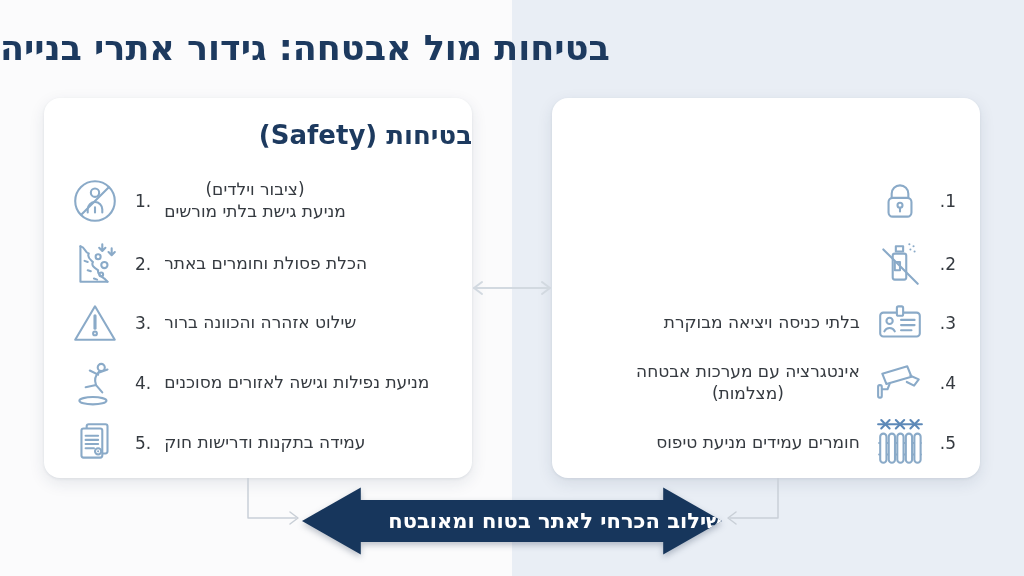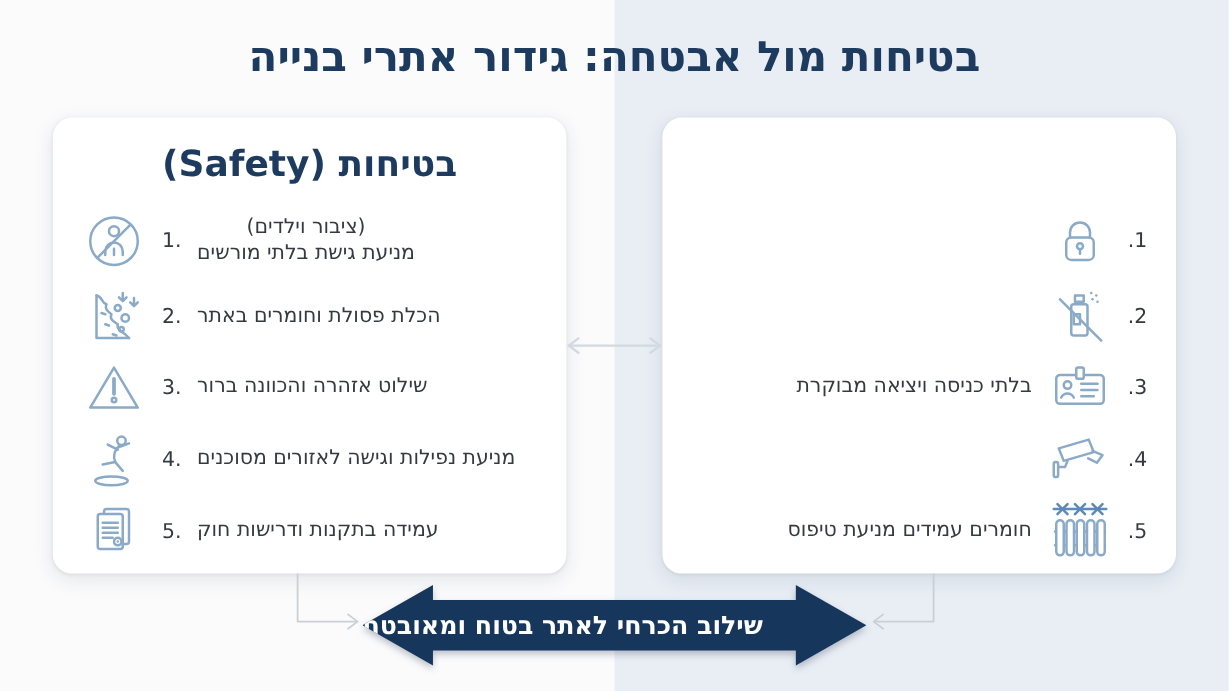--- a/index.html
+++ b/index.html
@@ -3,42 +3,42 @@
 <meta charset="utf-8">
 <style>
   :root{
     --navy:#1d3a5f; --banner:#17365c; --text:#353a40; --icon:#8aaac8;
     --icon2:#5d89b8; --bgl:#fbfbfc; --bgr:#e9eef5; --conn:#c9cfd7;
   }
   *{margin:0;padding:0;box-sizing:border-box}
   html,body{width:1024px;height:576px;overflow:hidden;font-family:"DejaVu Sans","Liberation Sans",sans-serif}
   .stage{position:relative;width:1024px;height:576px;background:var(--bgl)}
   .bg-right{position:absolute;left:512px;top:0;width:512px;height:576px;background:var(--bgr)}
-  .title{position:absolute;top:28px;left:0;width:100%;text-align:center;font-size:35px;font-weight:bold;color:var(--navy)}
+  .title{position:absolute;top:28px;left:0;width:100%;text-align:left;font-size:35px;font-weight:bold;color:var(--navy)}
   .card{position:absolute;top:98px;width:428px;height:380px;background:#fff;border-radius:16px;
         box-shadow:0 5px 16px rgba(30,50,80,.10),0 1px 3px rgba(30,50,80,.08)}
   .card.safety{left:44px}
   .card.security{left:552px}
-  .card-title{position:absolute;top:22px;left:0;width:100%;text-align:center;font-size:30px;font-weight:bold;color:var(--navy)}
+  .card-title{position:absolute;top:22px;left:0;width:100%;text-align:right;font-size:26px;font-weight:bold;color:var(--navy)}
   .row{position:absolute;left:0;width:100%;height:58px;display:flex;align-items:center;padding:0 24px;gap:13px}
   .r1{top:72px;height:62px}.r2{top:137px}.r3{top:196px}.r4{top:254px;height:62px}.r5{top:316px}
   .ic-box{width:54px;height:54px;display:flex;align-items:center;justify-content:center;flex:0 0 54px}
   .ic{stroke:var(--icon);fill:none;stroke-width:2;stroke-linecap:round;stroke-linejoin:round}
   .ic .acc{stroke:var(--icon2)}
   .ic .wf{fill:#fff}
   .ic .dot{fill:var(--icon);stroke:none}
   .ic .dota{fill:var(--icon2);stroke:none}
   .ic .thick{stroke-width:3}
   .num{font-size:17px;color:var(--text);flex:0 0 auto}
   .txt{font-size:17px;color:var(--text);line-height:1.28;text-align:center}
   .txt div{white-space:nowrap}
   .mid-arrow{position:absolute;left:469px;top:278px}
   .connector{position:absolute}
   .banner-wrap{position:absolute;left:302px;top:486px;filter:drop-shadow(0 3px 3px rgba(20,40,70,.28))}
-  .banner{width:420px;height:70px;background:var(--banner);display:flex;align-items:center;justify-content:flex-start;
+  .banner{width:420px;height:70px;background:var(--banner);display:flex;align-items:center;justify-content:flex-end;
     clip-path:polygon(0% 50%,14% 2%,14% 20%,86% 20%,86% 2%,100% 50%,86% 98%,86% 80%,14% 80%,14% 98%)}
   .banner span{color:#fff;font-size:21px;font-weight:bold}
 </style>
 </head>
 <body>
 
 <div class="stage">
   <div class="bg-right"></div>
 
   <div class="title" dir="rtl">בטיחות מול אבטחה: גידור אתרי בנייה</div>
@@ -177,20 +177,24 @@
 
     <div class="row r4" dir="rtl">
       <span class="num">4.</span>
       <span class="ic-box">
         <svg class="ic" width="50" height="50" viewBox="0 0 48 48">
           <path d="M7 15 L31 8 L35 18 L11 25 Z"></path>
           <path d="M34 17 l8 3.5 -4.5 6 -7 -3.5"></path>
           <path d="M14 25 l-2 5 h-5"></path>
           <rect x="3" y="26" width="3.5" height="12" rx="1.5"></rect>
         </svg>
+      </span>
+      <span class="txt" dir="rtl">
+        <div>אינטגרציה עם מערכות אבטחה</div>
+          <div>(מצלמות)</div>
       </span>
     </div>
 
     <div class="row r5" dir="rtl">
       <span class="num">5.</span>
       <span class="ic-box">
         <svg class="ic" width="50" height="50" viewBox="0 0 48 48">
           <line class="acc" x1="3" y1="6" x2="45" y2="6"></line>
           <path class="acc" d="M6 2 L14 10 M14 2 L6 10 M20 2 L28 10 M28 2 L20 10 M34 2 L42 10 M42 2 L34 10"></path>
           <circle class="dota" cx="10" cy="6" r="1.2"></circle>

